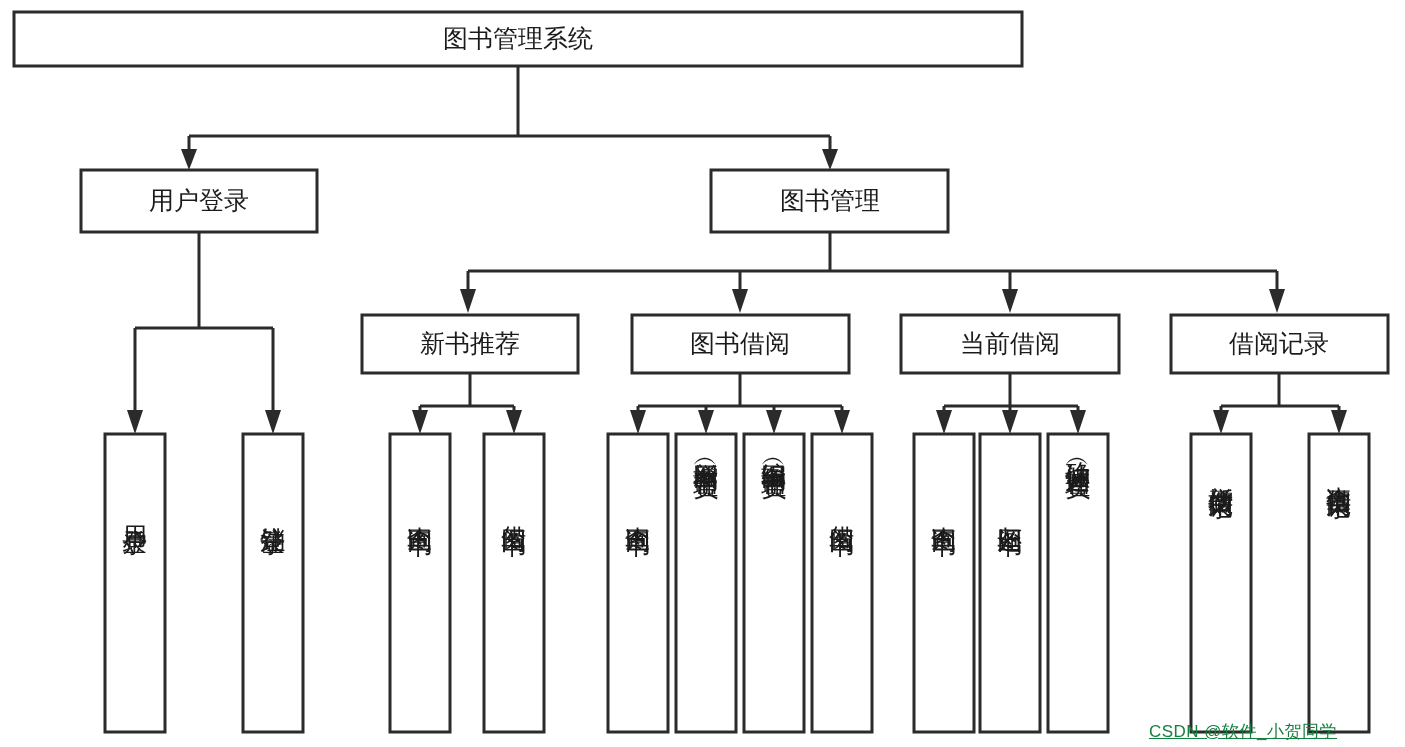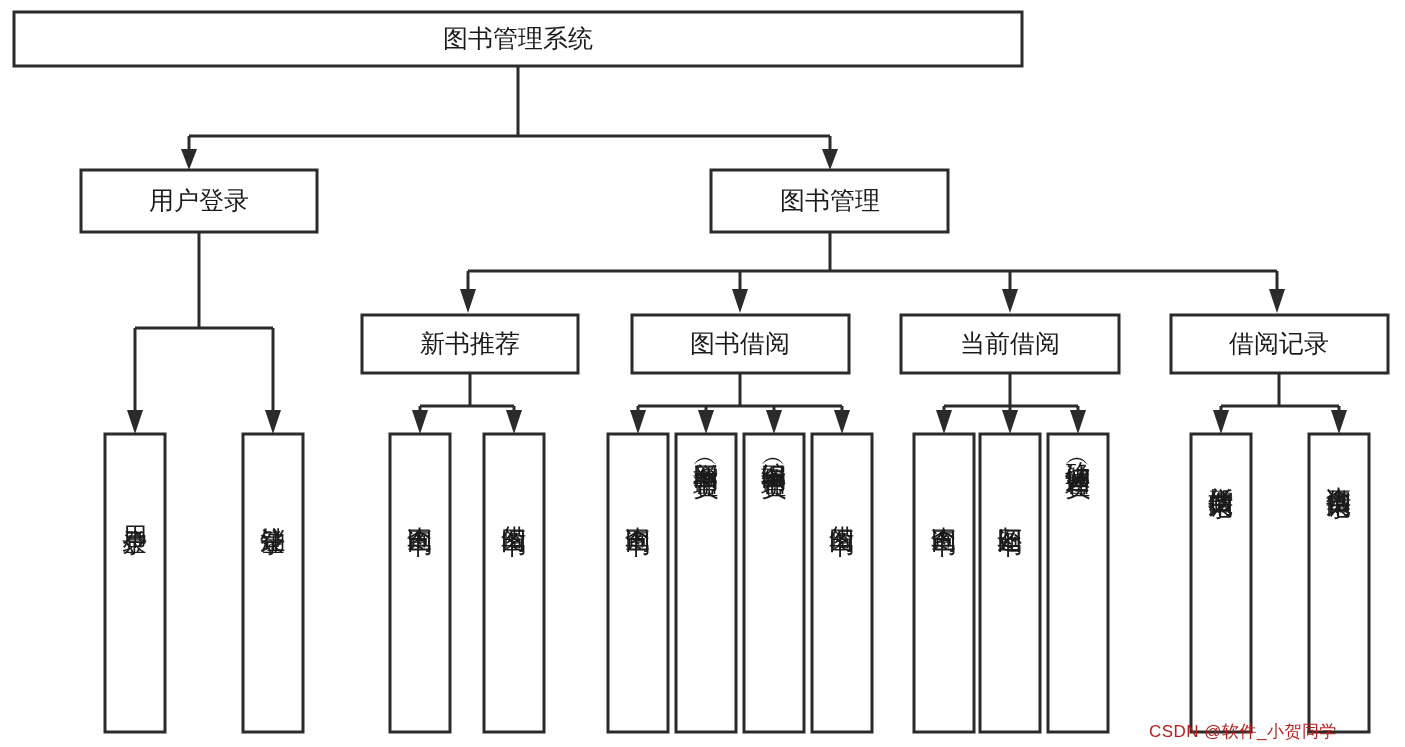--- a/index.html
+++ b/index.html
@@ -70,23 +70,24 @@
     letter-spacing: 2px;
     color: #1b1b1b;
     white-space: nowrap;
   }
   .watermark {
     position: absolute;
     right: 8px;
     bottom: 4px;
     font-family: "Liberation Sans", "DejaVu Sans", sans-serif;
     font-size: 17px;
-    color: #b91c1c;
+    color: #15803d;
     letter-spacing: 0.5px;
     white-space: nowrap;
+    text-decoration: underline;
   }
 </style>
 </head>
 <body>
 
 <div id="diagram-root">
 
   <svg class="flow" viewBox="0 0 1405 747" xmlns="http://www.w3.org/2000/svg">
 
     <rect class="node-box" x="14" y="12" width="1008" height="54"></rect>

